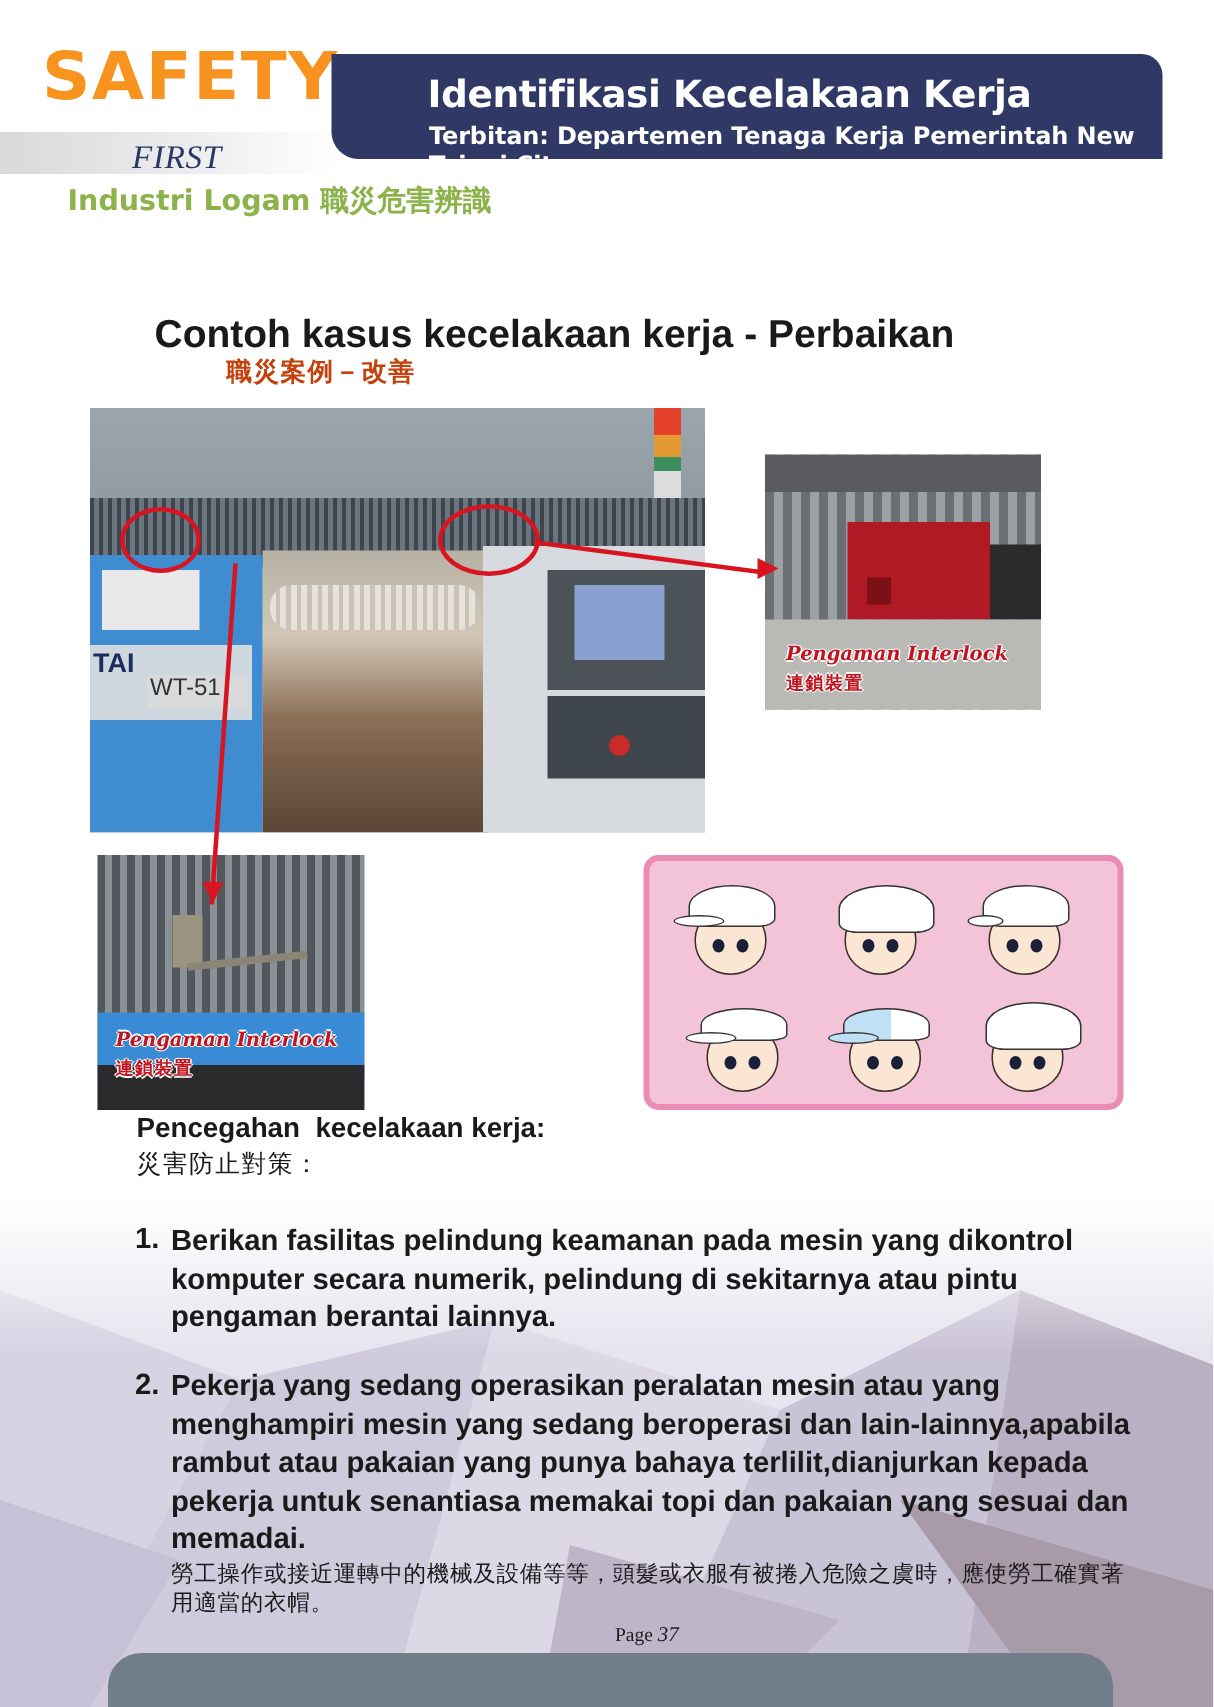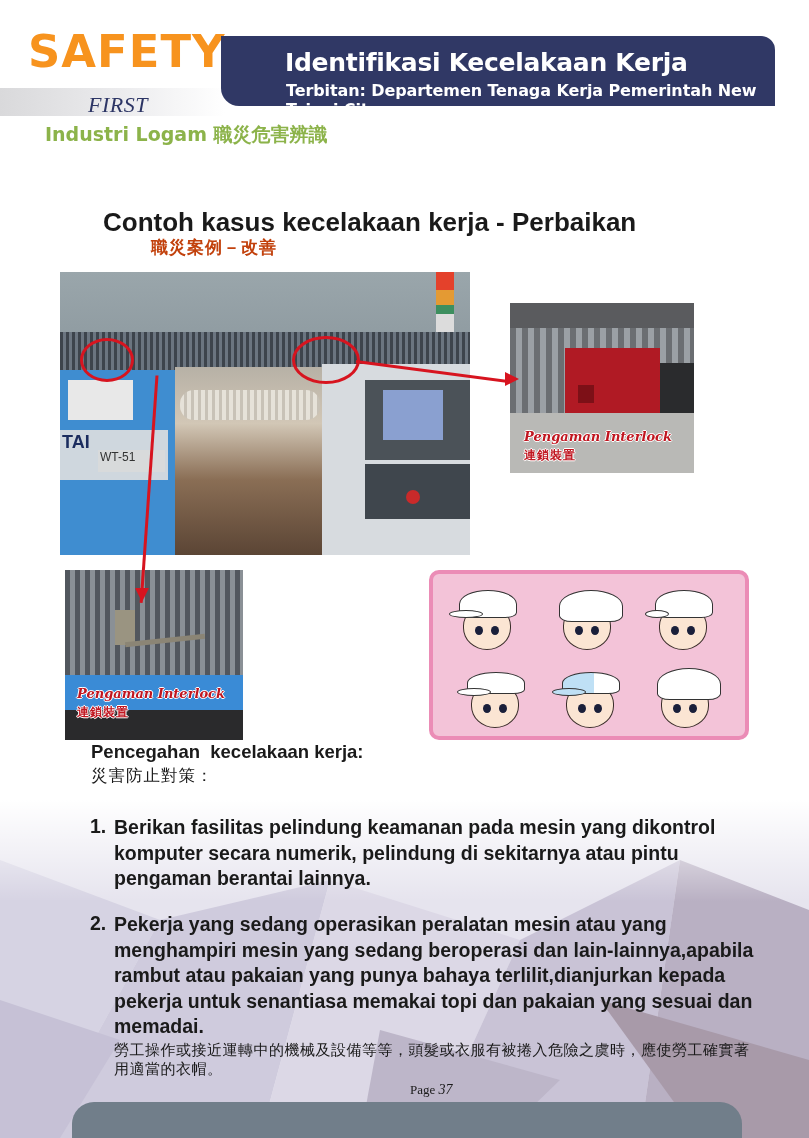--- a/index.html
+++ b/index.html
@@ -35,21 +35,21 @@
   .photo { position:absolute; overflow:hidden; }
   .photo-main { left:60px; top:272px; width:410px; height:283px;
     background:linear-gradient(180deg,#8e9aa0 0%,#9aa5aa 25%,#48515a 27%,#5d6670 34%,#c7cdd3 35%,#c7cdd3 100%); }
   .pm-wall { position:absolute; left:0; top:0; width:410px; height:70px; background:linear-gradient(180deg,#9aa6ab,#8f9ba1); }
   .pm-hose { position:absolute; left:0; top:60px; width:410px; height:46px;
     background:repeating-linear-gradient(90deg,#3d444c 0 3px,#6b7580 3px 6px); }
   .pm-blue { position:absolute; left:0; top:98px; width:115px; height:185px; background:#3f8dd0; }
   .pm-sign { position:absolute; left:8px; top:108px; width:65px; height:40px; background:#e8e8e8; }
   .pm-plate { position:absolute; left:0; top:158px; width:108px; height:50px; background:#cfd7de; }
   .pm-plate-txt { position:absolute; left:2px; top:160px; font-weight:bold; font-size:18px; color:#1b2c5e; }
-  .pm-model { position:absolute; left:38px; top:178px; width:65px; height:22px; background:#d8dadb; font-size:12px; color:#333; padding-left:2px; }
+  .pm-model { position:absolute; left:38px; top:178px; width:65px; height:22px; background:#d8dadb; font-size:16px; color:#333; padding-left:2px; }
   .pm-inner { position:absolute; left:115px; top:95px; width:150px; height:188px;
     background:linear-gradient(180deg,#b7b1a6 0%,#d2c7b6 30%,#8a6e55 60%,#5b4535 100%); }
   .pm-inner-hose { position:absolute; left:120px; top:118px; width:140px; height:30px; border-radius:14px;
     background:repeating-linear-gradient(90deg,#e6e2d9 0 4px,#c8c2b7 4px 7px); }
   .pm-panel { position:absolute; left:262px; top:92px; width:148px; height:191px; background:#d7dbdf; }
   .pm-screen-frame { position:absolute; left:305px; top:108px; width:105px; height:80px; background:#4b5258; }
   .pm-screen { position:absolute; left:323px; top:118px; width:60px; height:50px; background:#8aa0d0; }
   .pm-keys { position:absolute; left:305px; top:192px; width:105px; height:55px; background:#3f464d; }
   .pm-redbtn { position:absolute; left:346px; top:218px; width:14px; height:14px; border-radius:50%; background:#c92a2a; }
   .pm-lamp { position:absolute; left:376px; top:0; width:18px; height:60px; background:linear-gradient(180deg,#e4412b 0 30%,#e49a33 30% 55%,#3d8f5f 55% 70%,#dcdcdc 70%); }

